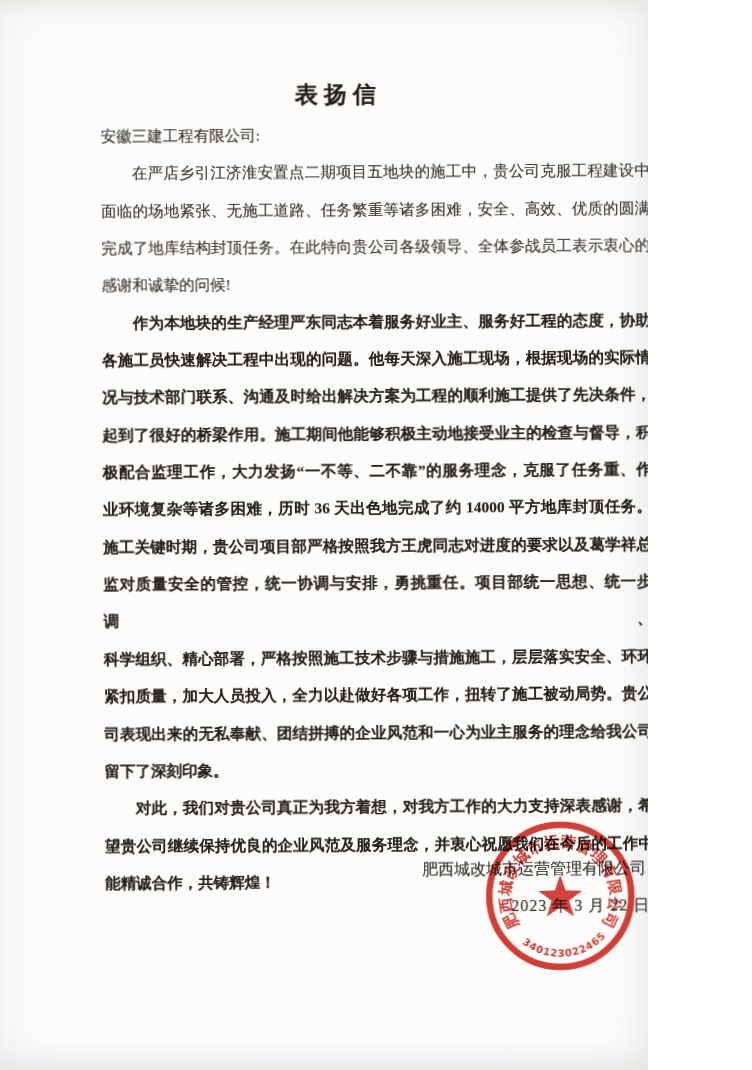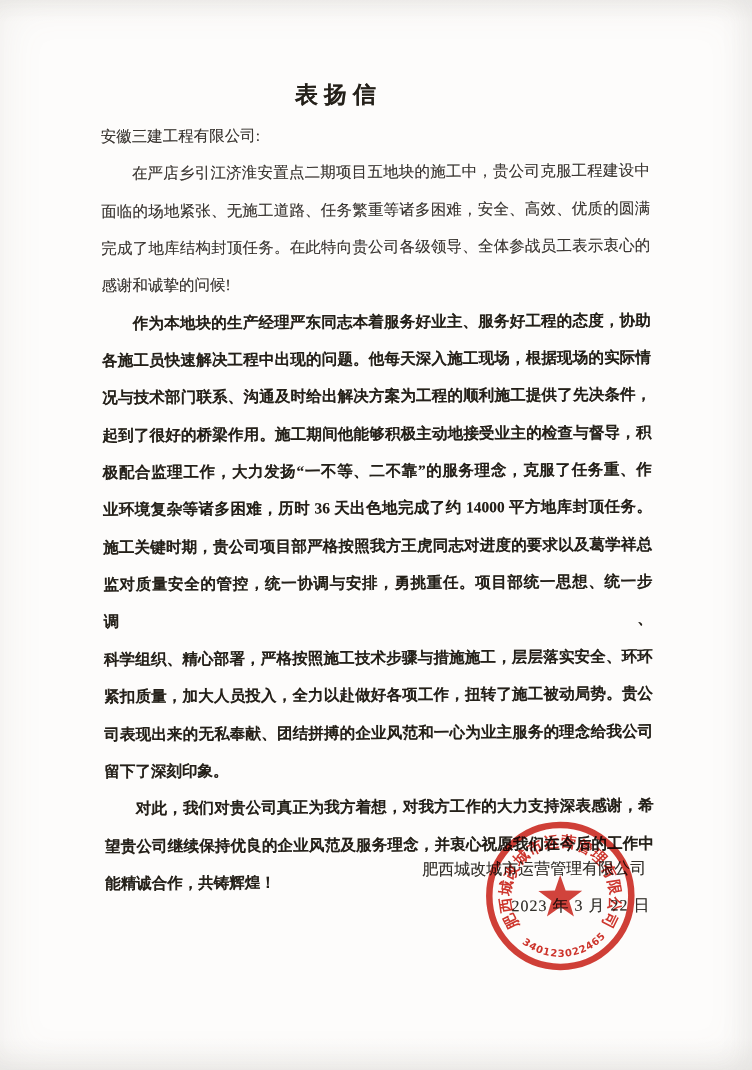--- a/index.html
+++ b/index.html
@@ -1,20 +1,20 @@
 <!DOCTYPE html>
 <html style="--seal: #c9251c;"><head>
 <meta charset="utf-8">
 <style>
   :root { --seal: #c9251c; --ink-light: #3b3733; --ink-bold: #242019; }
   * { margin: 0; padding: 0; box-sizing: border-box; }
   html, body { background: #ffffff; }
   .page {
     position: relative;
-    width: 752px; height: 1070px;
+    width: 648px; height: 1070px;
     background: linear-gradient(180deg, #f7f6f4 0%, #fdfcfb 2%, #fdfcfb 97%, #f5f4f2 100%);
     box-shadow: inset 0 0 45px rgba(125,118,110,0.10), inset -12px 0 22px rgba(125,118,110,0.05);
     overflow: hidden;
     font-family: "Liberation Serif", "DejaVu Serif", serif;
   }
   .tilt {
     position: absolute; inset: 0;
     transform: rotate(-0.35deg);
     transform-origin: 376px 520px;
   }

